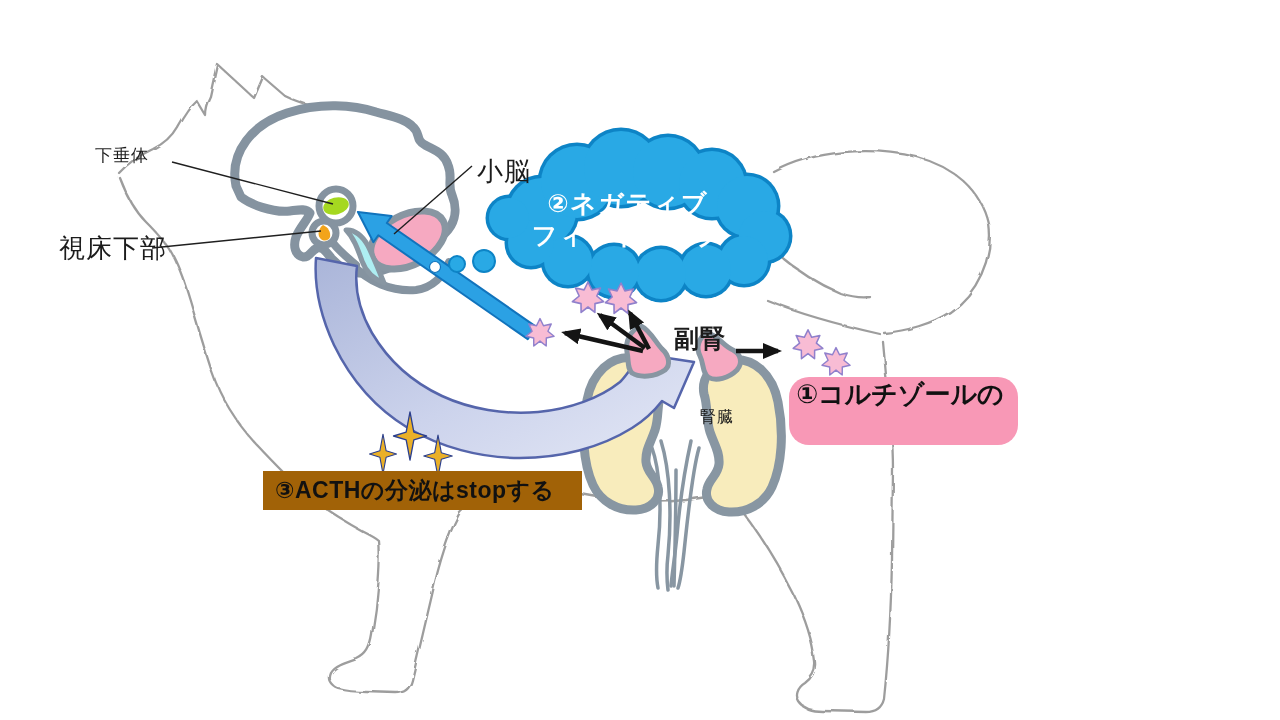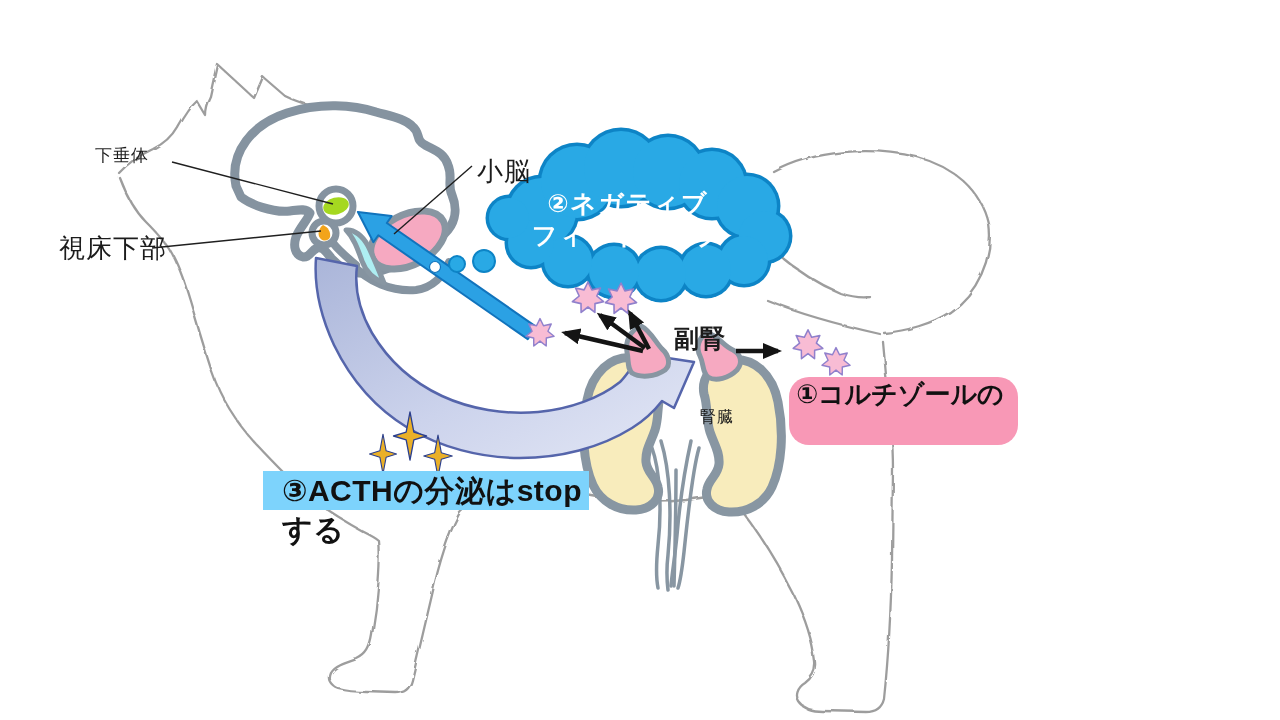--- a/index.html
+++ b/index.html
@@ -11,22 +11,22 @@
   .lbl-pituitary{left:95px;top:144px;font-size:17px;}
   .lbl-hypothalamus{left:43px;top:231px;font-size:26px;margin-left:16px;}
   .lbl-cerebellum{left:477px;top:146px;font-size:26px;margin-top:8px;}
   .lbl-adrenal{left:674px;top:322px;font-size:25px;font-weight:bold;}
   .lbl-kidney{left:700px;top:407px;font-size:16px;}
   .cloud-text{position:absolute;left:497px;top:187px;width:262px;text-align:center;
       color:#ffffff;font-size:25px;font-weight:bold;line-height:32px;letter-spacing:2px;}
   .box{position:absolute;color:#111;font-weight:800;}
   .box-step1{left:789px;top:377px;width:222px;height:68px;background:#f898b6;
       font-size:26px;line-height:34px;padding-left:7px;border-radius:20px;}
-  .box-step3{left:263px;top:471px;width:307px;height:39px;background:#7dd3fc;
-      font-size:30px;line-height:39px;padding-left:19px;letter-spacing:0.5px;}
+  .box-step3{left:263px;top:471px;width:307px;height:39px;background:#a16207;
+      font-size:23px;line-height:39px;padding-left:12px;letter-spacing:0.5px;}
   .sketch{stroke:#8d8d8d;stroke-width:2.3;fill:none;opacity:0.85;
       stroke-linecap:round;stroke-linejoin:round;}
   .gyri{stroke:#c9c9cf;stroke-width:1.4;fill:none;stroke-dasharray:2 3;}
   .brainline{stroke:#8593a0;fill:#ffffff;stroke-linejoin:round;stroke-linecap:round;}
   .organ{stroke:#8896a2;stroke-linejoin:round;}
   .ureter{stroke:#8896a2;stroke-width:3.5;fill:none;stroke-linecap:round;}
   .blackarrow{stroke:#141414;stroke-width:4.5;}
   .leader{stroke:#1f1f1f;stroke-width:1.4;}
   .starshape{stroke:#9080cc;stroke-width:1.6;stroke-linejoin:round;}
   .sparkshape{stroke:#2a3f8f;stroke-width:1.2;stroke-linejoin:round;}

